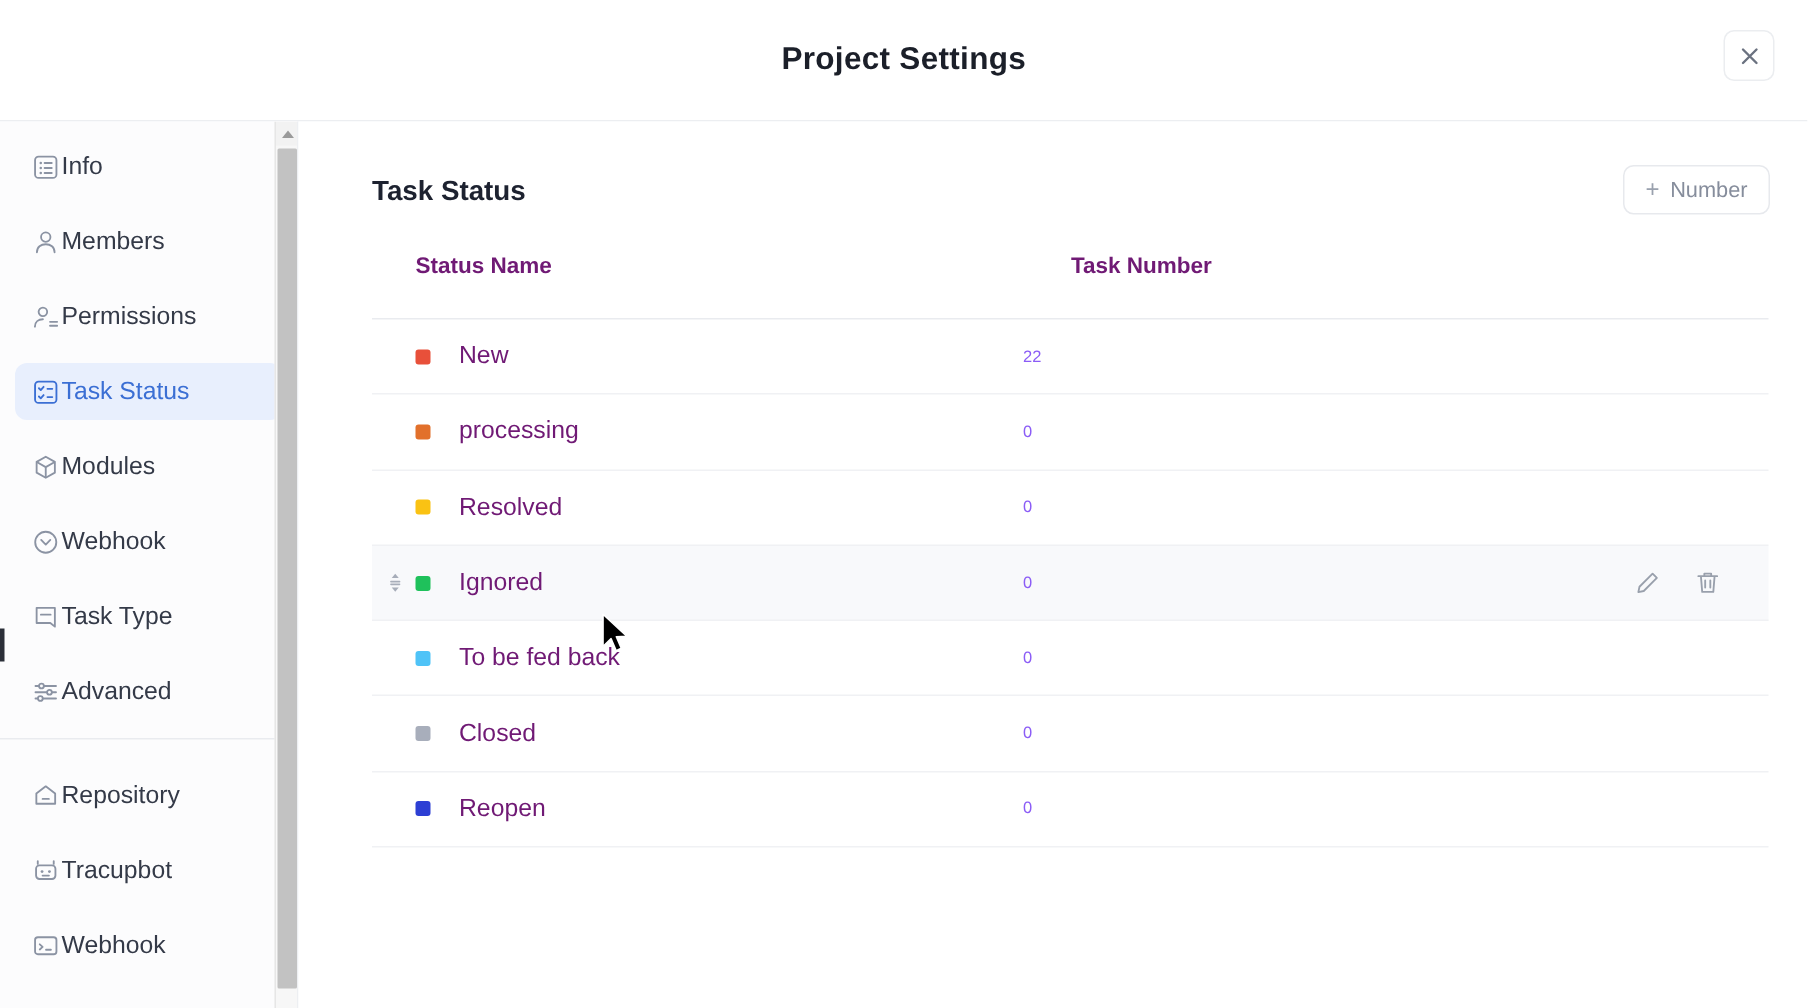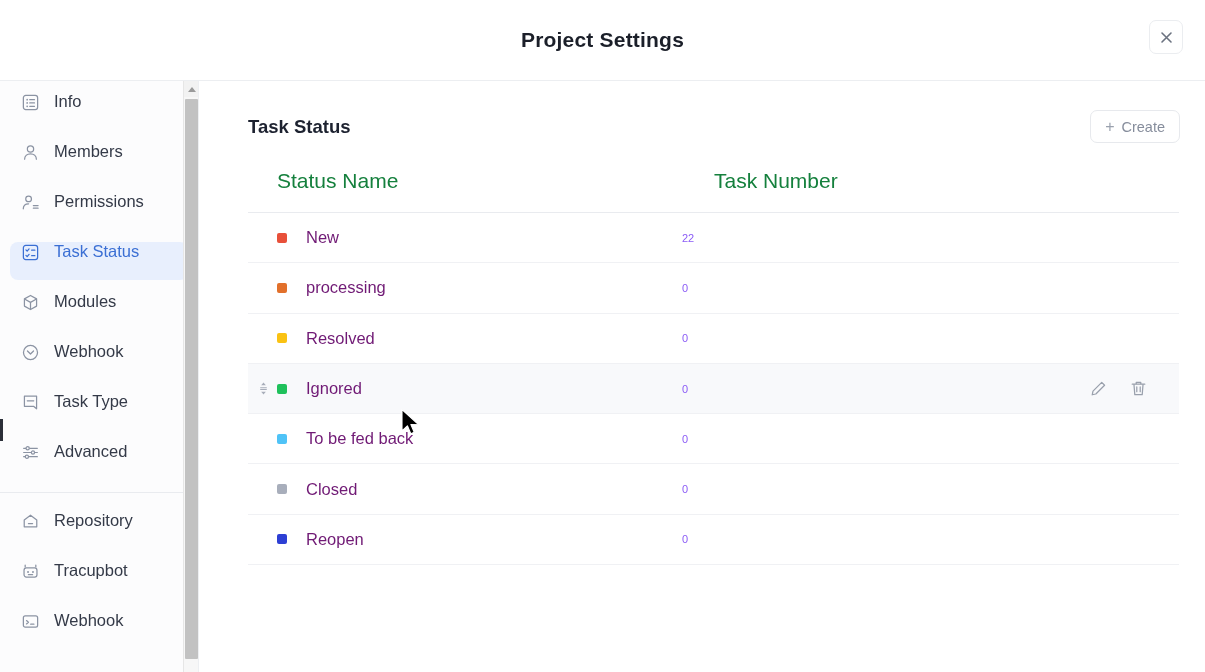--- a/index.html
+++ b/index.html
@@ -38,21 +38,21 @@
   .sidebar {
     position: relative;
     width: 199px; min-width: 199px; height: 591px;
     background: #fcfcfd;
     border-right: 1px solid #edeff2;
     padding-top: 11px;
     overflow: hidden;
   }
   .nav-group { padding: 0 10px; }
   .nav-item {
-    display: flex; gap: 13px;
+    display: flex; align-items: center; 
     height: 38px; padding: 0 10px; margin-bottom: 12px;
     border-radius: 8px; cursor: pointer;
     color: #3a4050;
   }
   .nav-item .label { font-size: 16.5px; color: #343a48; white-space: nowrap; }
   .nav-item .nav-icon { width: 21px; height: 21px; display:flex; align-items:center; justify-content:center; color: #8b93a3; }
   .nav-item.active { background: #e8effd; }
   .nav-item.active .label { color: #3b6fd4; }
   .nav-item.active .nav-icon { color: #3b6fd4; }
   .nav-divider { height: 1px; background: #e9ebef; margin: 8px 0 18px 0; }
@@ -89,21 +89,21 @@
     height: 33px; padding: 0 14px;
     border: 1px solid #e7e9ed; border-radius: 7px;
     background: #fff; cursor: pointer;
     font-size: 14.5px; color: #868d9c;
   }
   .plus { font-size: 16px; line-height: 1; color: #9aa1ae; }
 
   
   .table { margin-top: 26px; width: 931px; }
   .thead { display: flex; height: 43px; align-items: flex-start; }
-  .th { font-size: 21px; color: #15803d; font-weight: normal; }
+  .th { font-size: 15px; color: #701a75; font-weight: bold; }
   .col-name { width: 434px; padding-left: 29px; }
   .col-num  { width: 372px; margin-left: 32px; }
   .col-act  { flex: 1; }
   .hrule { height: 1px; background: #e9ebef; }
 
   .row {
     display: flex; align-items: center; height: 50.3px;
     border-bottom: 1px solid #f0f1f4;
     position: relative;
   }
@@ -286,21 +286,21 @@
         <div class="sb-thumb"></div>
       </div>
     </div>
 
     <div class="main">
 
       <div class="main-head">
         <div class="main-title">Task Status</div>
         <div class="create-btn">
           <span class="plus">+</span>
-          <span>Create</span>
+          <span>Number</span>
         </div>
       </div>
 
       <div class="table">
         <div class="thead">
           <div class="th col-name">Status Name</div>
           <div class="th col-num">Task Number</div>
           <div class="th col-act"></div>
         </div>
         <div class="hrule"></div>

